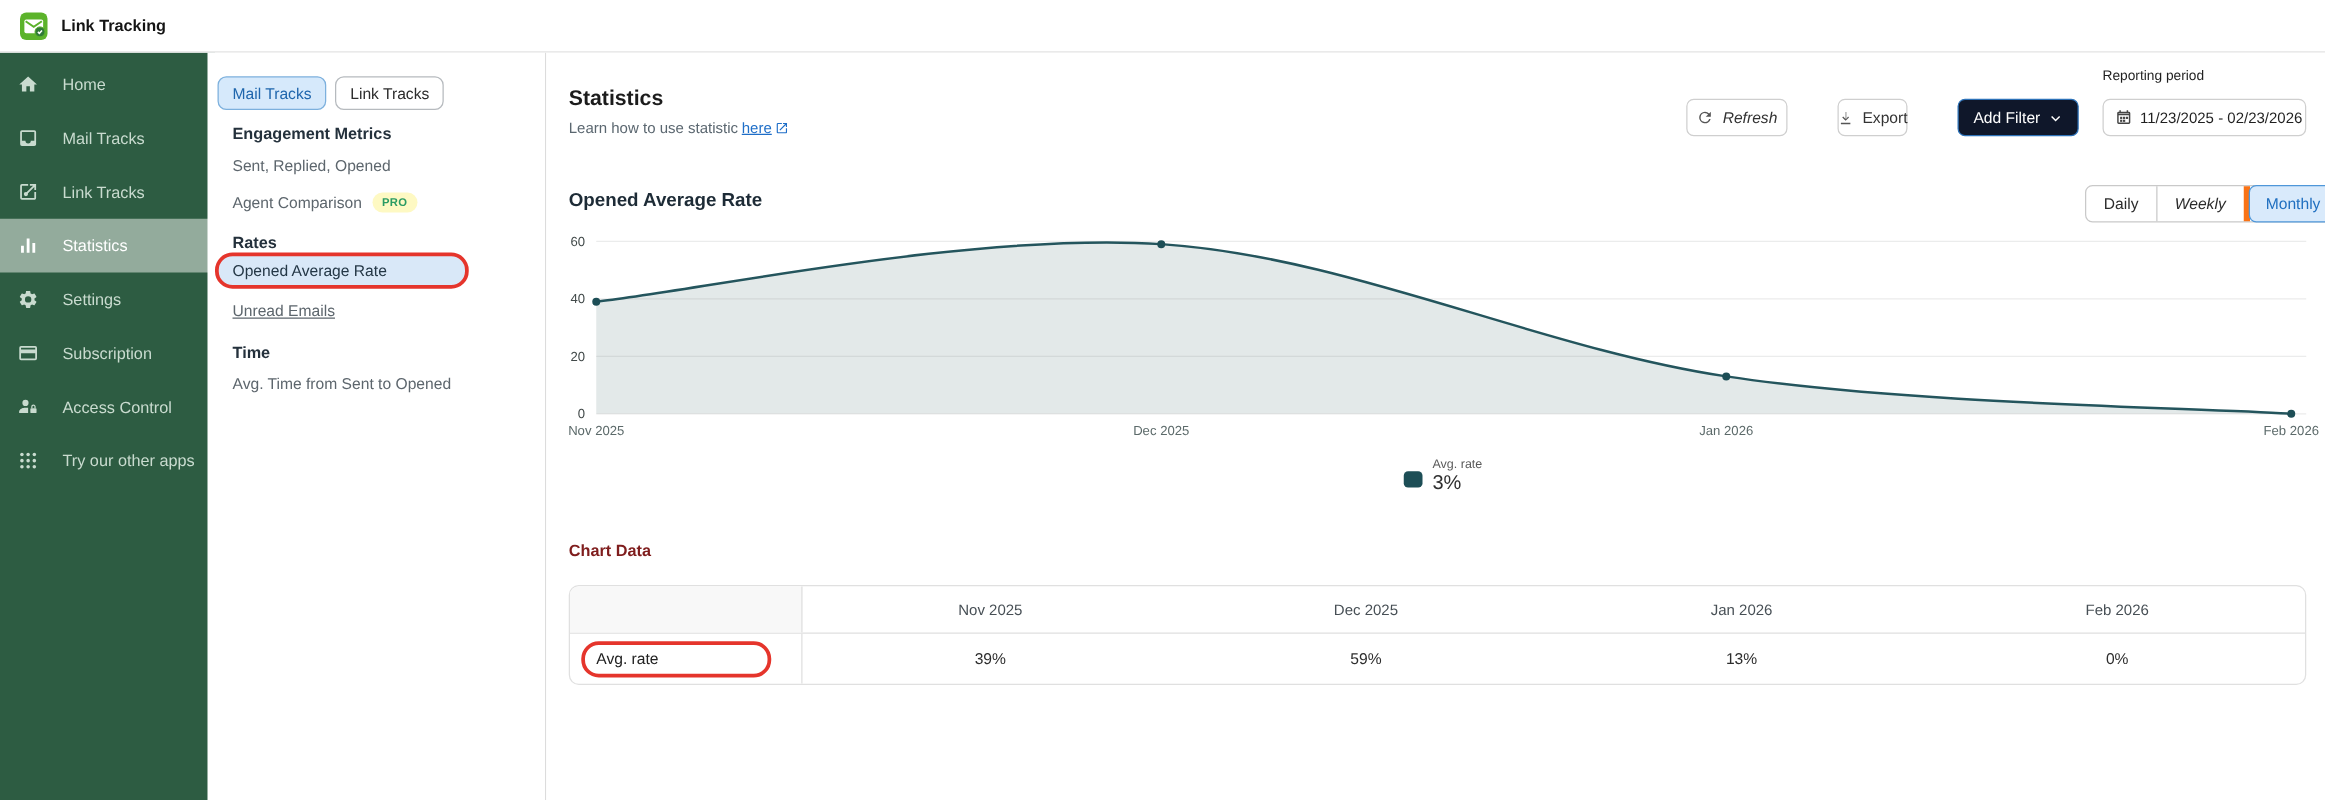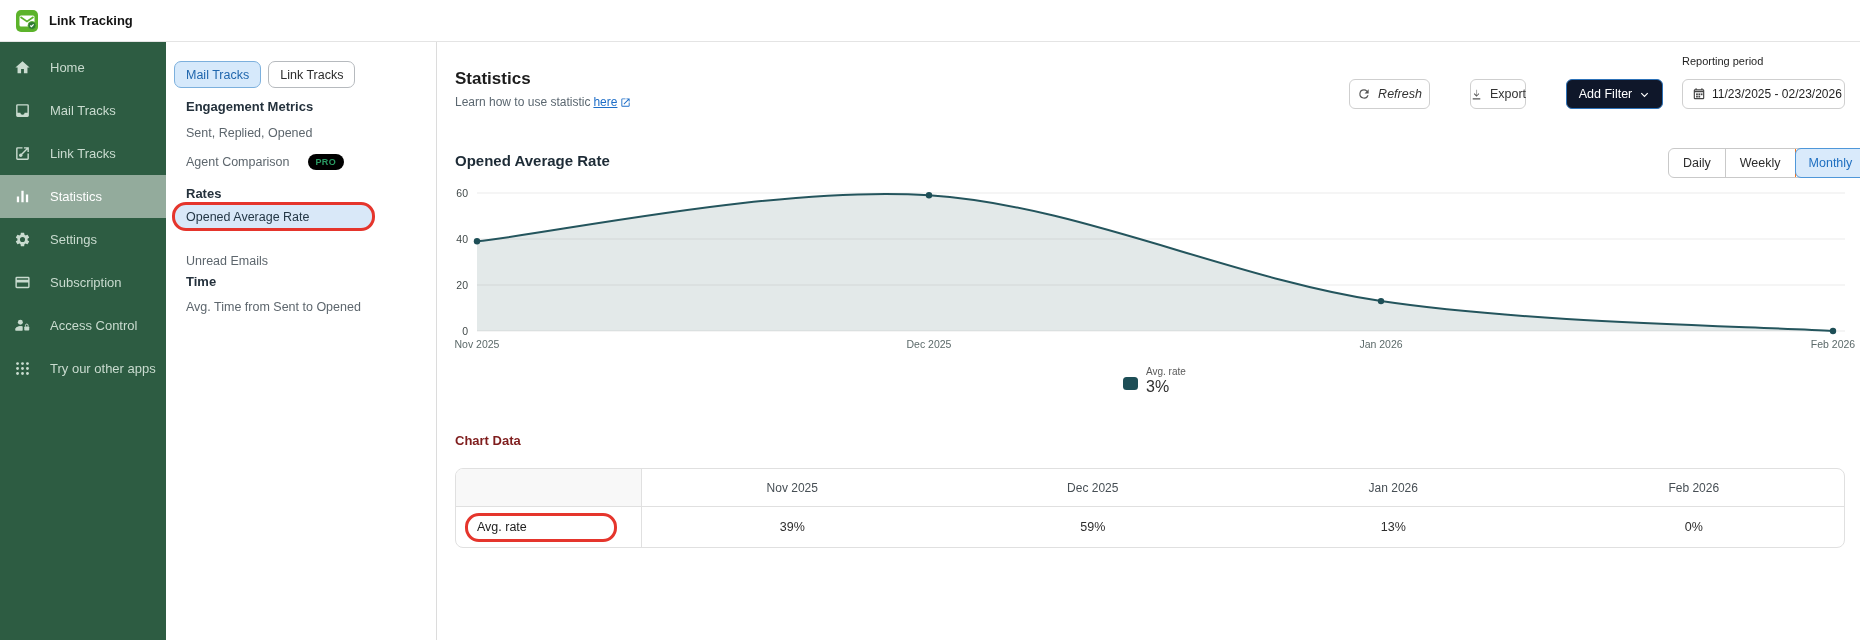--- a/index.html
+++ b/index.html
@@ -20,42 +20,42 @@
   .nav-item.sel{ background:#93ab9c; color:#ffffff;}
   .nicon svg{ display:block; }
   
   #panel{ position:absolute; left:166px; top:42px; width:271px; height:598px; background:#fff; border-right:1px solid #dcdcdc;}
   .tabrow{ position:absolute; left:8px; top:19px; display:flex; gap:7px;}
   .ptab{ height:27px; display:inline-flex; align-items:center; padding:0 11px; border-radius:7px; font-size:12.5px; cursor:pointer; white-space:nowrap;}
   .ptab.active{ background:#d6e9fb; border:1px solid #7cb0dd; color:#1f66ad;}
   .ptab.idle{ background:#fff; border:1px solid #b6babe; color:#2c2c2c;}
   .sec-title{ position:absolute; left:20px; font-size:13px; font-weight:700; color:#24313c; white-space:nowrap;}
   .sec-item{ position:absolute; left:20px; font-size:12.5px; color:#5d666d; white-space:nowrap; cursor:pointer;}
-  .pro-badge{ display:inline-block; margin-left:18px; background:#000000; color:#2a9b63; font-size:9px; font-weight:700; padding:3px 8px; border-radius:9px; vertical-align:1px; letter-spacing:.3px;}
+  .pro-badge{ display:inline-block; margin-left:8px; background:#fef9c3; color:#2a9b63; font-size:9px; font-weight:700; padding:3px 8px; border-radius:9px; vertical-align:1px; letter-spacing:.3px;}
   .sel-item{ position:absolute; left:6px; top:160px; width:203px; height:29px; background:#d9e8f8;
     border:3px solid #e5352c; border-radius:14px; display:flex; align-items:center; padding-left:11px;
     font-size:12.5px; color:#243746; cursor:pointer; white-space:nowrap;}
   
   #main{ position:absolute; left:437px; top:42px; width:1423px; height:598px; background:#fff;}
   .page-title{ position:absolute; left:18px; top:27px; font-size:17px; font-weight:700; color:#1c1c1c;}
   .subtitle{ position:absolute; left:18px; top:53px; font-size:12px; color:#5b6770; display:flex; align-items:center; gap:3px;}
   .subtitle a{ color:#1e6ec8; text-decoration:underline; cursor:pointer;}
   .ext-ic{ color:#1e6ec8; display:inline-flex; }
   .btn{ position:absolute; top:37px; height:30px; border:1px solid #cfcfcf; border-radius:6px; background:#fff;
     display:flex; align-items:center; justify-content:center; gap:7px; font-size:12.5px; color:#333; cursor:pointer;}
   .btn svg{ flex:0 0 auto; }
   #btn-refresh{ left:912px; width:81px;font-style:italic;}
   #btn-export{ left:1033px; width:56px;}
   #btn-addfilter{ left:1129px; width:97px; background:#0f172a; border:1px solid #2d72b8; color:#fff; font-weight:400;}
   .rep-label{ position:absolute; left:1245px; top:13px; font-size:11px; color:#1f1f1f;}
   #date-field{ left:1245px; width:163px; justify-content:flex-start; padding-left:9px; gap:6px; font-size:12px; color:#1f1f1f;}
   .chart-title{ position:absolute; left:18px; top:110px; font-size:15px; font-weight:700; color:#1d2b36;}
   .range-group{ position:absolute; left:1231px; top:106px; height:30px; display:flex; border:1px solid #c9c9c9; border-radius:6px; background:#fff;}
   .rg-seg{ display:flex; align-items:center; justify-content:center; font-size:12.5px; color:#2c2c2c; cursor:pointer; padding:0 14px;}
-  .rg-seg.mid{ border-left:1px solid #c9c9c9; border-right:1px solid #f97316;}
+  .rg-seg.mid{ border-left:1px solid #c9c9c9; border-right:5px solid #f97316;font-style:italic;}
   .rg-seg.sel{ background:#d9eafb; color:#1f6fc0; border:1px solid #4f97d9; border-radius:6px; margin:-1px; padding:0 13px;}
   #chart-svg{ position:absolute; left:0; top:141px; }
   .legend{ position:absolute; left:686px; top:324px; display:flex; gap:8px;}
   .legend-swatch{ width:15px; height:13px; border-radius:3.5px; margin-top:11px; background:#1d4e56;}
   .legend-name{ font-size:10px; color:#5a5a5a;}
   .legend-value{ font-size:16px; color:#303030; margin-top:1px;}
   .chartdata-title{ position:absolute; left:18px; top:391px; font-size:13px; font-weight:700; color:#7f1d1d;}
   .dtable{ position:absolute; left:18px; top:426px; width:1390px; border:1px solid #e0e0e0; border-radius:8px; overflow:hidden; background:#fff;}
   .trow{ display:flex; }
   .trow.head{ height:38px; border-bottom:1px solid #e0e0e0;}
@@ -171,21 +171,21 @@
   <div class="sec-title" style="top:57px;">Engagement Metrics</div>
   <div class="sec-item" style="top:84px;">Sent, Replied, Opened</div>
   <div class="sec-item" style="top:112px;">
     <span>Agent Comparison</span><span class="pro-badge">PRO</span>
   </div>
 
   <div class="sec-title" style="top:144px;">Rates</div>
   <div class="sel-item">
     <span>Opened Average Rate</span>
   </div>
-  <div class="sec-item" style="top:212px;">Unread Emails</div>
+  <div class="sec-item" style="top:200px;text-decoration:underline;">Unread Emails</div>
 
   <div class="sec-title" style="top:232px;">Time</div>
   <div class="sec-item" style="top:258px;">Avg. Time from Sent to Opened</div>
 </div>
 
 <div id="main">
   <div class="page-title">Statistics</div>
   <div class="subtitle">
     <span>Learn how to use statistic</span>
     <a>here</a>

